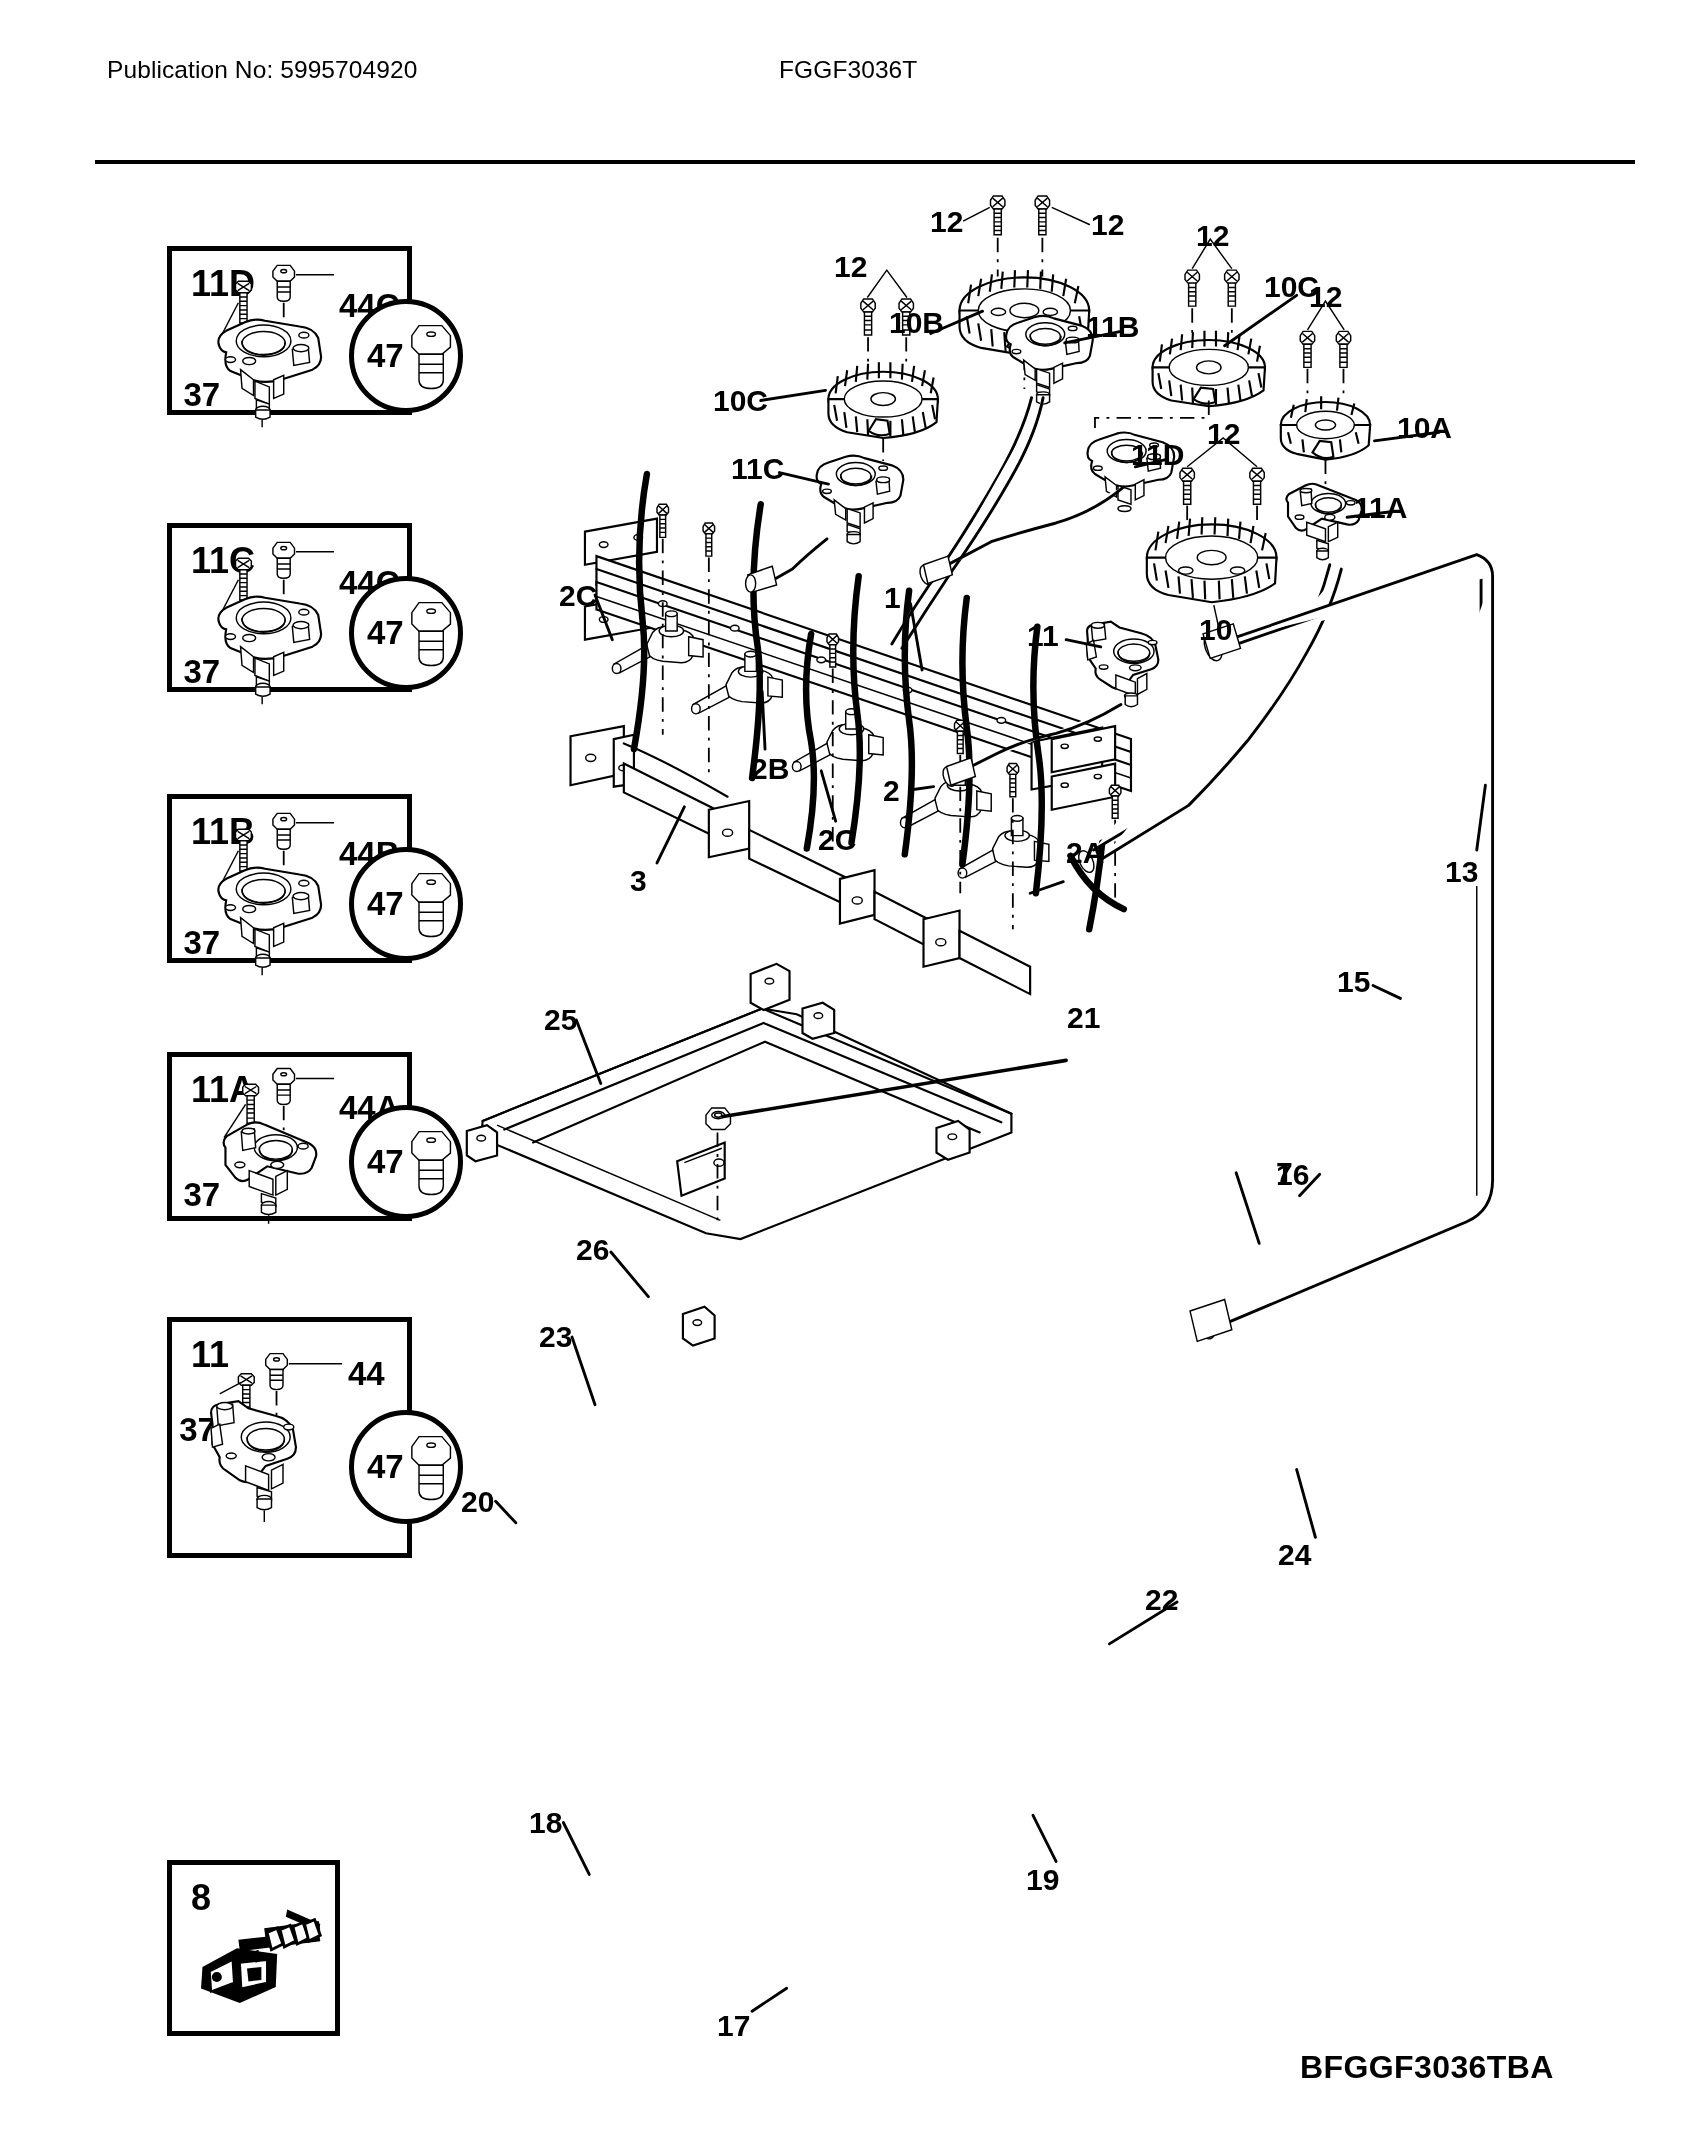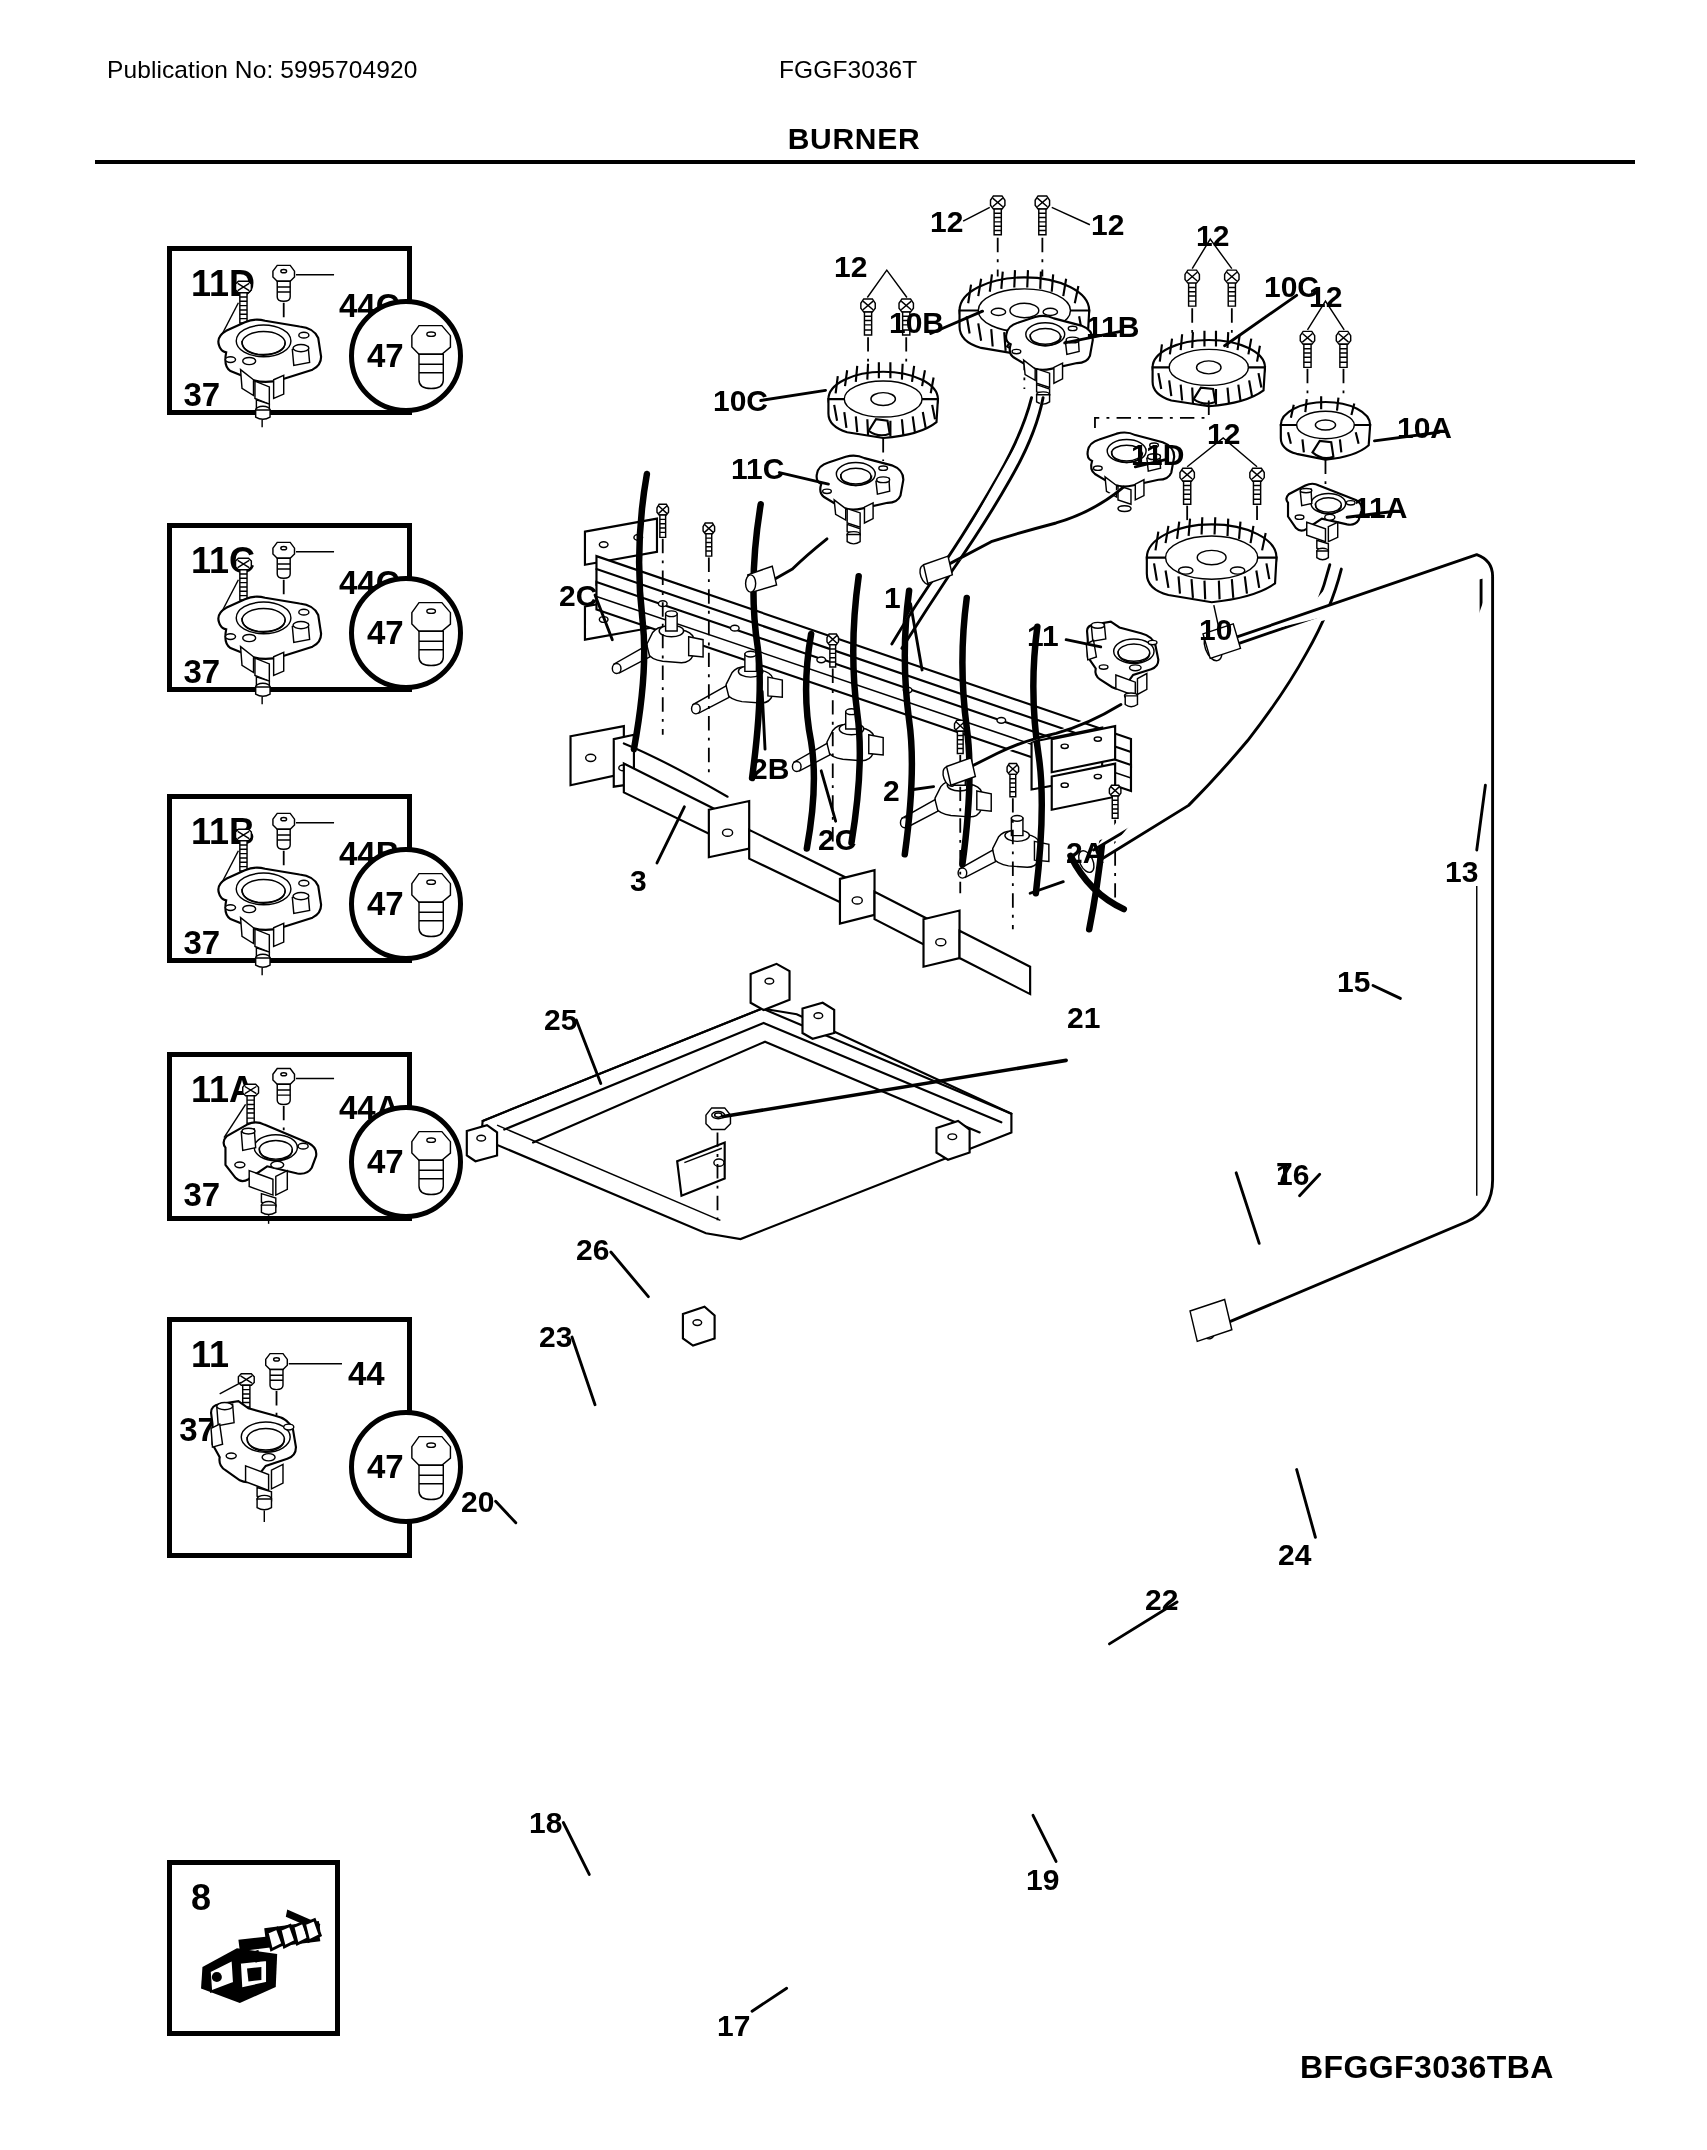--- a/index.html
+++ b/index.html
@@ -43,21 +43,20 @@
   .wire{fill:none;stroke:#000;stroke-width:9;stroke-linecap:round;}
 
   #footer-code{position:absolute;left:1300px;top:2049px;font-size:32px;font-weight:bold;letter-spacing:0.4px;}
 </style>
 </head>
 <body>
 
 <div id="header">
   <div id="pub-no">Publication No: 5995704920</div>
   <div id="model-no">FGGF3036T</div>
-  <div id="page-title">BURNER</div>
   <div id="title-rule"></div>
 </div>
 
 <div class="inset" style="left:167px;top:246px;width:245px;height:169px;">
   <div class="boxid">11D</div>
   <div class="pn-left" style="left:11.5px;top:94px;">37</div>
   <div class="pn-right" style="left:167px;top:36px;">44C</div>
   <div class="art" style="left:0;top:0;">
     <svg width="245" height="169" viewBox="0 0 340 235">
 

